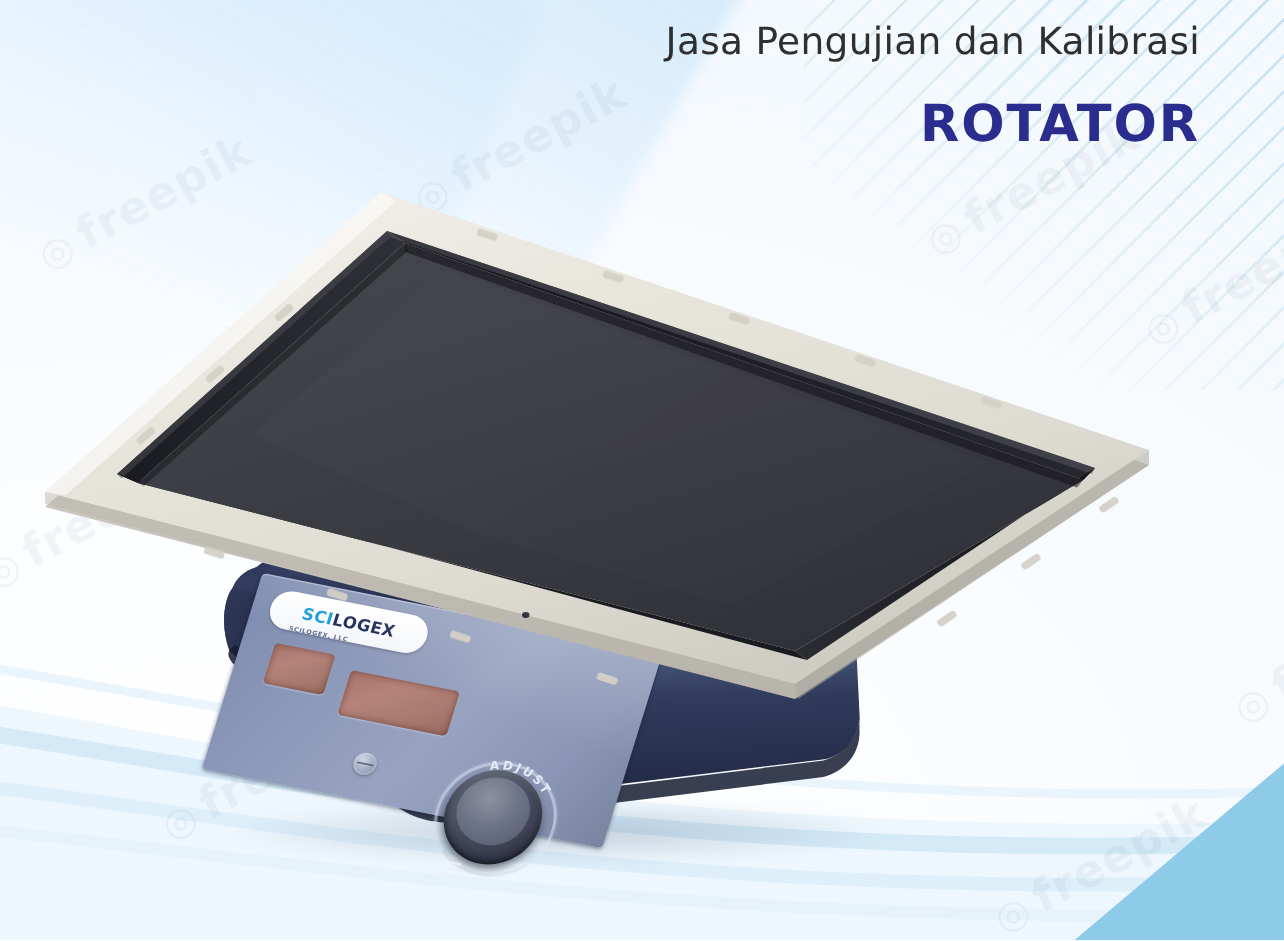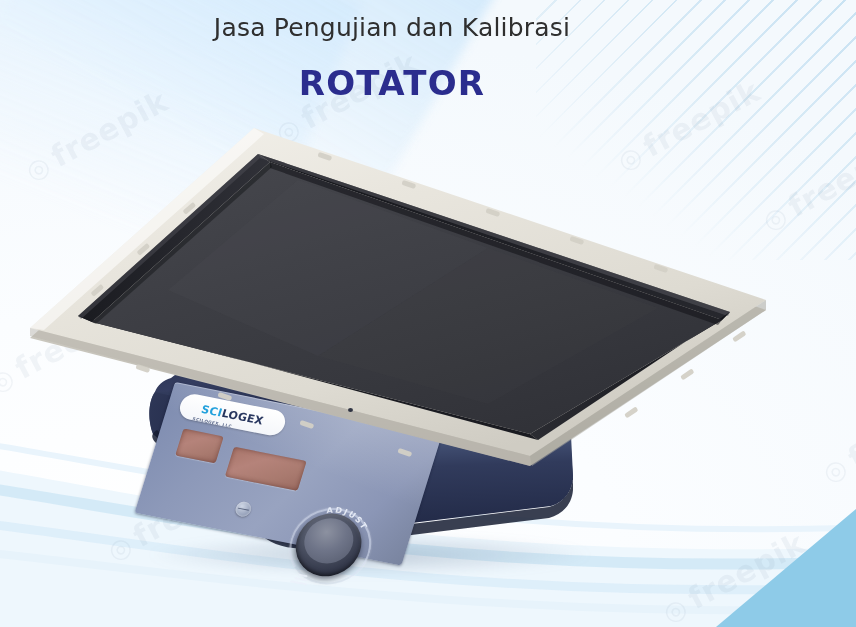--- a/index.html
+++ b/index.html
@@ -54,21 +54,21 @@
   }
   
   .wm{
     position:absolute;color:rgba(120,140,160,.085);
     font-size:30px;font-weight:700;letter-spacing:1px;
     transform:rotate(-28deg);white-space:nowrap;user-select:none;
   }
   .wm .wmark{display:inline-block;margin-right:6px;font-size:26px;}
 
   
-  .title-wrap{position:absolute;left:0;top:12px;width:784px;text-align:center;}
+  .title-wrap{position:absolute;left:16px;top:12px;width:784px;text-align:right;}
   .subtitle{
     font-size:25px;color:#2f2f2f;font-weight:400;letter-spacing:.2px;
     line-height:1.25;
   }
   .maintitle{
     margin-top:20px;
     font-size:34px;font-weight:800;color:#2b2d8e;letter-spacing:1.3px;
   }
 
   

